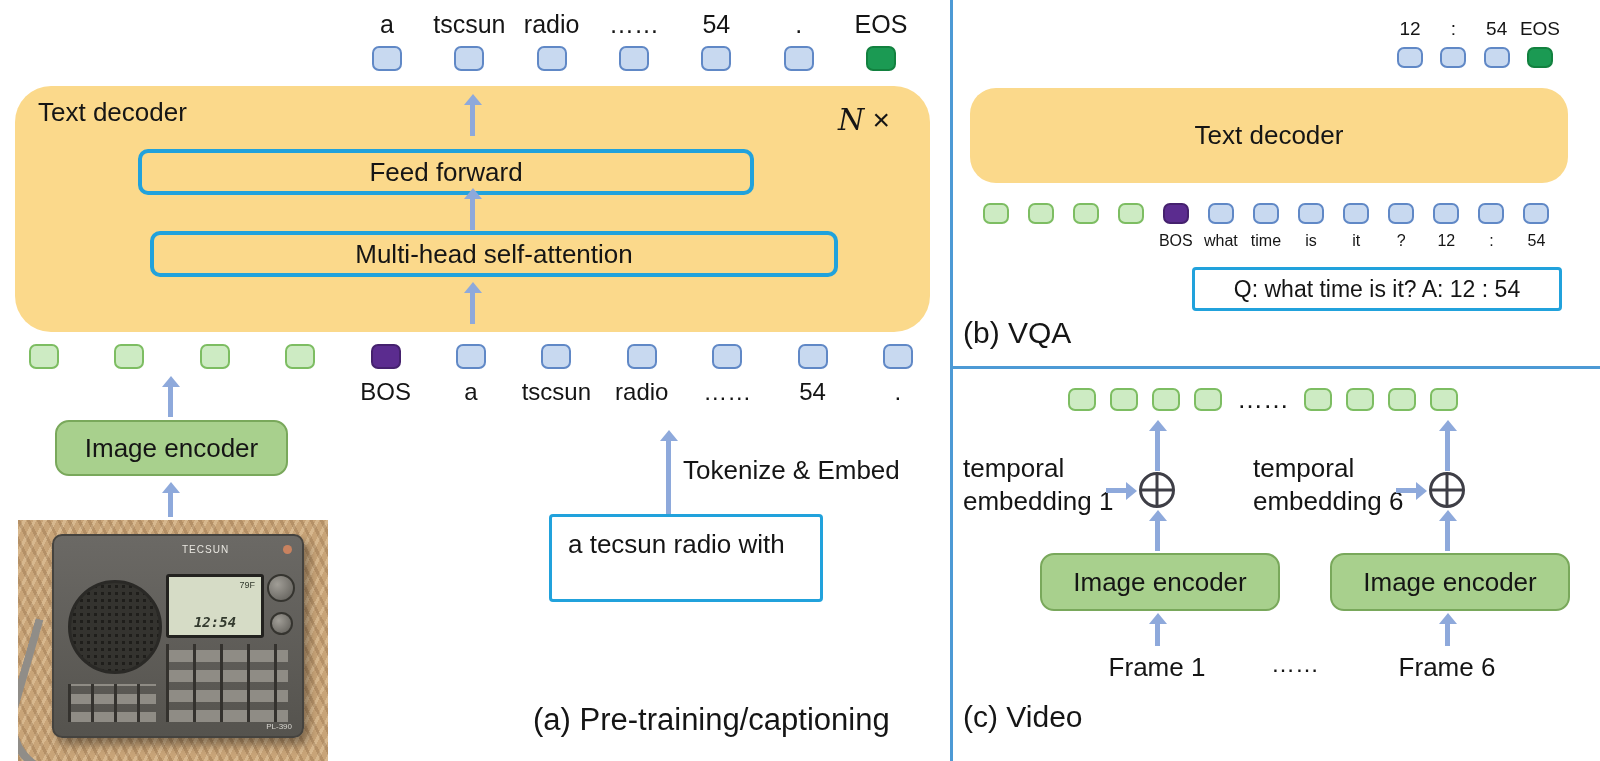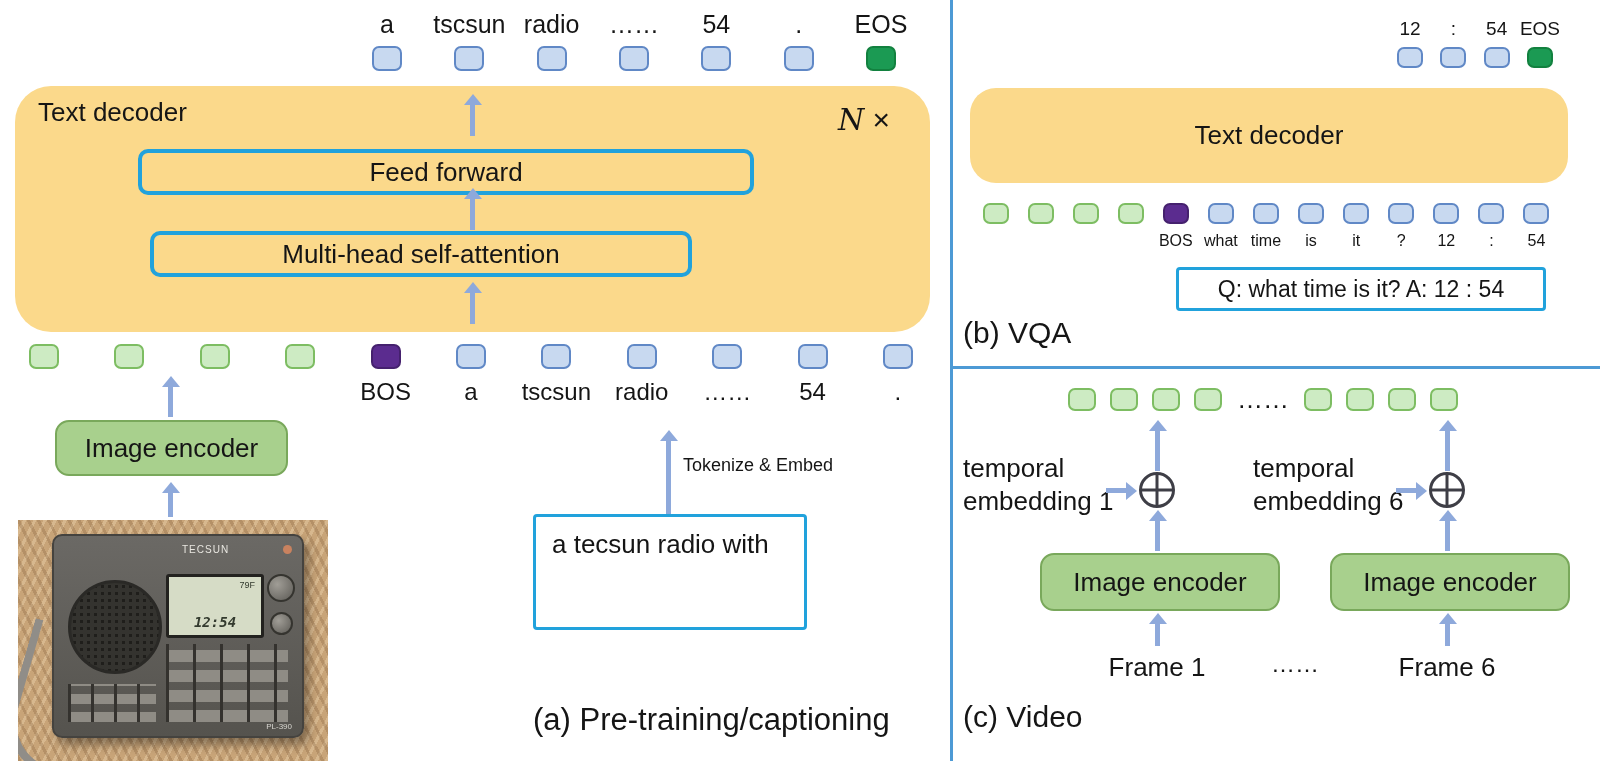--- a/index.html
+++ b/index.html
@@ -48,48 +48,48 @@
   .decoder-a{left:15px;top:86px;width:915px;height:246px;border-radius:36px;}
   .decoder-b{left:970px;top:88px;width:598px;height:95px;border-radius:26px;
              display:flex;align-items:center;justify-content:center;font-size:26px;}
   .decoder-a-label{position:absolute;left:38px;top:97px;font-size:26px;}
   .nx{position:absolute;left:838px;top:102px;font-size:30px;}
   .n-italic{font-family:"DejaVu Serif",serif;font-style:italic;}
 
   .cyan-box{position:absolute;border:4px solid #21A2DC;border-radius:10px;box-sizing:border-box;
             display:flex;align-items:center;justify-content:center;font-size:26px;}
   .ff-box{left:138px;top:137px;width:616px;height:46px;margin-top:12px;}
-  .mh-box{left:150px;top:231px;width:542px;height:46px;}
+  .mh-box{left:150px;top:231px;width:688px;height:46px;}
 
   .enc{position:absolute;background:#A8D08D;border:2px solid #79A85B;border-radius:14px;box-sizing:border-box;
        display:flex;align-items:center;justify-content:center;font-size:26px;}
   .enc-a{left:55px;top:420px;width:233px;height:56px;}
   .enc-c1{left:1040px;top:553px;width:240px;height:58px;}
   .enc-c2{left:1330px;top:553px;width:240px;height:58px;}
 
-  .text-box{position:absolute;border:3px solid #21A2DC;border-radius:4px;background:#fff;box-sizing:border-box;}
-  .cap-box{left:533px;top:514px;width:274px;height:116px;padding:10px 16px;font-size:26px;line-height:35px;}
+  .text-box{position:absolute;border:3px solid #21A2DC;border-radius:4px;background:#fff;box-sizing:border-box;margin-left:16px;}
+  .cap-box{left:533px;top:514px;width:274px;height:88px;padding:10px 16px;font-size:26px;line-height:35px;}
   .qa-box{left:1176px;top:267px;width:370px;height:44px;display:flex;align-items:center;justify-content:center;font-size:23px;}
 
   
   .arrow-v{position:absolute;width:5px;background:#8EA9DB;}
   .arrow-v::before{content:"";position:absolute;top:-11px;left:50%;transform:translateX(-50%);
     border-left:9px solid transparent;border-right:9px solid transparent;border-bottom:11px solid #8EA9DB;}
   .arrow-h{position:absolute;height:5px;background:#8EA9DB;}
   .arrow-h::before{content:"";position:absolute;right:-11px;top:50%;transform:translateY(-50%);
     border-top:9px solid transparent;border-bottom:9px solid transparent;border-left:11px solid #8EA9DB;}
 
   
   .oplus{position:absolute;width:30px;height:30px;border:3px solid #3E3E46;border-radius:50%;background:#fff;}
   .oplus::before{content:"";position:absolute;left:50%;top:-1px;bottom:-1px;width:3px;transform:translateX(-50%);background:#3E3E46;}
   .oplus::after{content:"";position:absolute;top:50%;left:-1px;right:-1px;height:3px;transform:translateY(-50%);background:#3E3E46;}
 
   
   .label{position:absolute;white-space:nowrap;}
-  .tokenize{left:683px;top:455px;font-size:18px;}
+  .tokenize{left:683px;top:455px;font-size:26px;}
   .temporal{font-size:26px;line-height:33px;white-space:nowrap;position:absolute;}
   .caption{position:absolute;font-size:30px;white-space:nowrap;}
   .cap-a{left:533px;top:702px;font-size:31px;}
   .cap-b{left:963px;top:316px;}
   .cap-c{left:963px;top:700px;}
   .dots-c{left:1216px;top:384px;width:94px;text-align:center;font-size:26px;}
   .dots-frames{left:1240px;top:650px;width:110px;text-align:center;font-size:24px;}
   .frame-label{font-size:26px;text-align:center;width:120px;position:absolute;}
 
   

